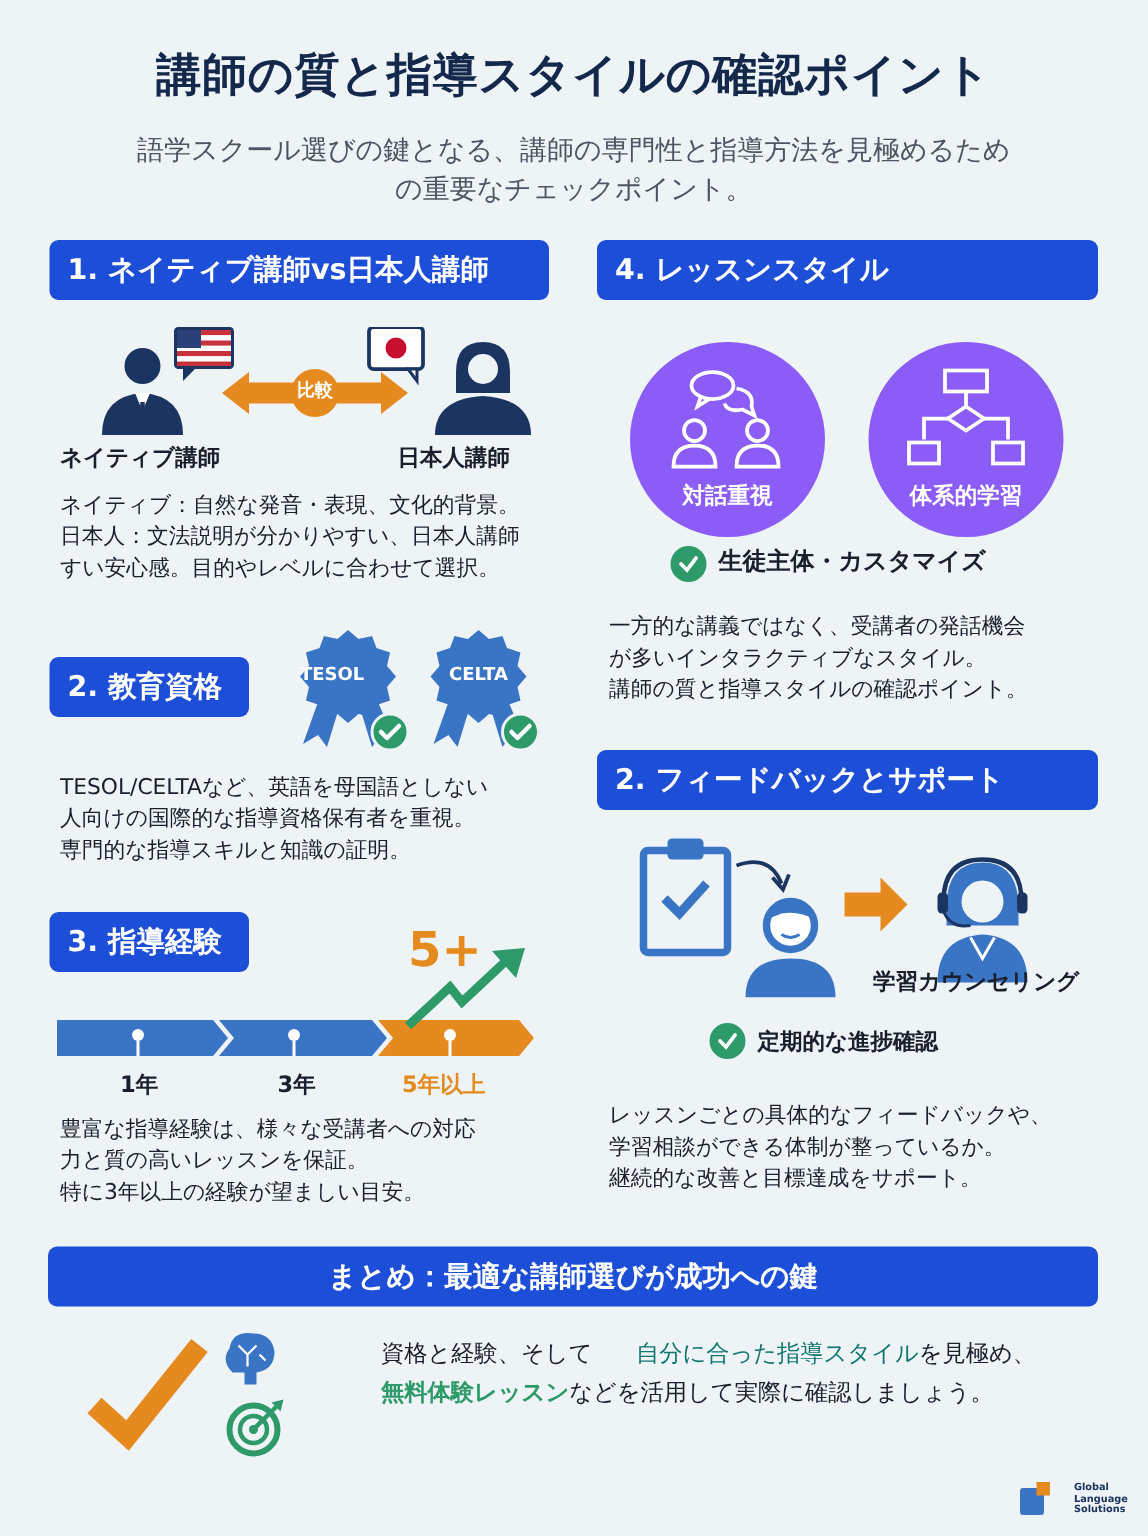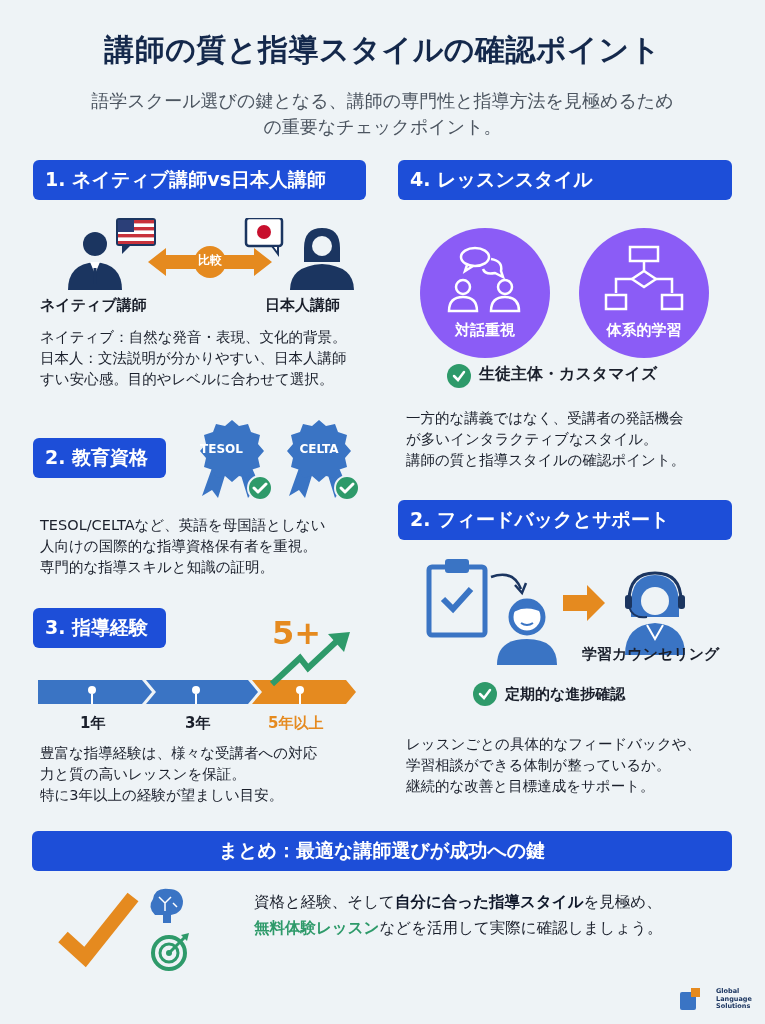--- a/index.html
+++ b/index.html
@@ -30,21 +30,21 @@
   .circle {
     width: 130px; height: 130px; border-radius: 50%; background: #8b5cf6;
     display: flex; flex-direction: column; align-items: center; justify-content: flex-end;
     padding-bottom: 18px; color: #fff;
   }
   .circle span { font-size: 15px; font-weight: bold; margin-top: 6px; }
   .check-badge {
     width: 24px; height: 24px; border-radius: 50%; background: #2e9a6a;
     display: inline-flex; align-items: center; justify-content: center;
   }
-  .hl-orange { color: #0f172a; font-weight: bold; }
+  .hl-orange { color: #0f766e; font-weight: normal; margin-left: 29px; }
   .hl-green { color: #2e9a6a; font-weight: bold; }
 </style>
 </head>
 <body>
 
 <div class="abs title">講師の質と指導スタイルの確認ポイント</div>
 <div class="abs subtitle">
   <div>語学スクール選びの鍵となる、講師の専門性と指導方法を見極めるため</div>
   <div>の重要なチェックポイント。</div>
 </div>

